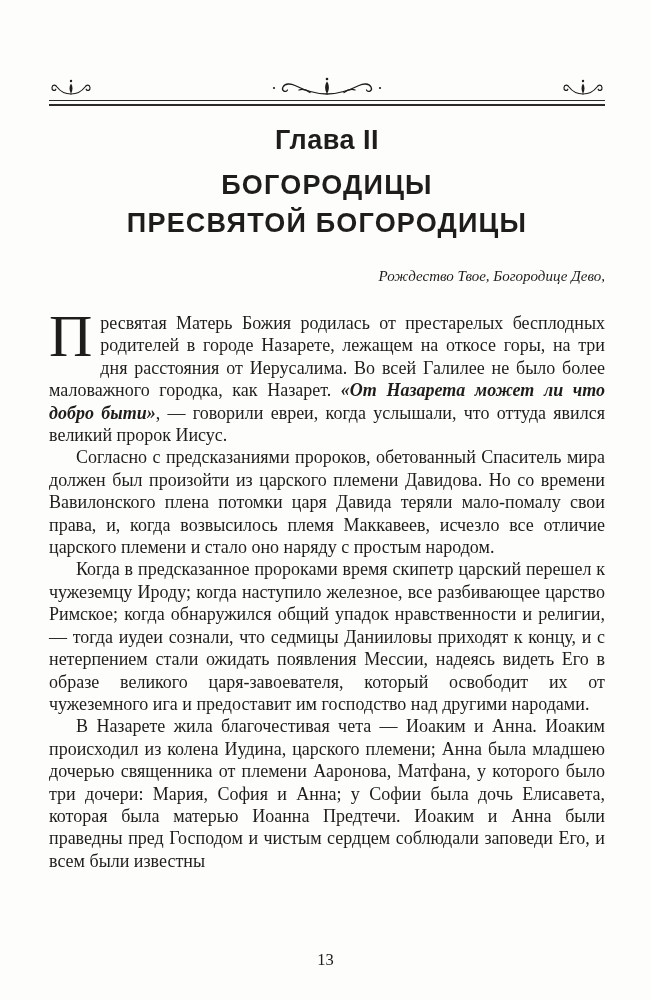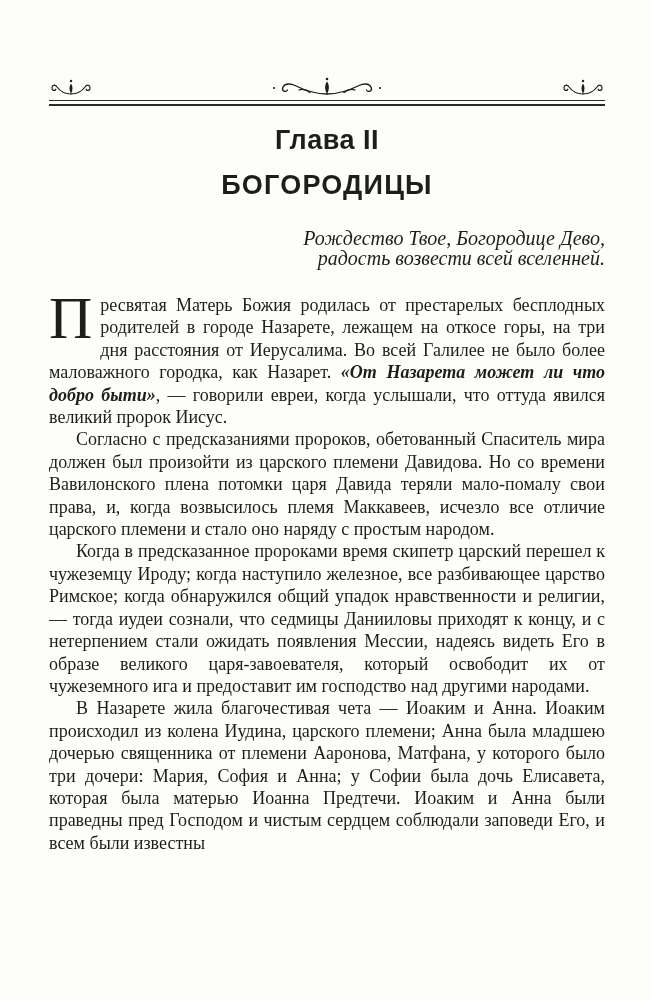--- a/index.html
+++ b/index.html
@@ -38,21 +38,21 @@
     text-align:center;
     font-family:"Liberation Sans", sans-serif;
     font-weight:bold;
     font-size:27px;line-height:38px;
     letter-spacing:1.2px;
   }
   .epigraph{
     margin-top:24px;
     text-align:right;
     font-style:italic;
-    font-size:20px;line-height:20px;
+    font-size:15px;line-height:20px;
   }
   .body-text{
     margin-top:26px;
     font-size:18px;line-height:22.4px;
     text-align:justify;
   }
   .para{margin:0;text-indent:27px;}
   .para.first{text-indent:0;}
   .dropcap{
     float:left;
@@ -112,29 +112,30 @@
         </span>
       </div>
       <div class="rule-thin"></div>
       <div class="rule-thick"></div>
     </div>
 
     <div class="chapter">Глава II</div>
 
     <h1 class="title" style="margin-bottom:0;">
       <div>БОГОРОДИЦЫ</div>
+      <div>ПРЕСВЯТОЙ БОГОРОДИЦЫ</div>
     </h1>
 
     <div class="epigraph">
       <div>Рождество Твое, Богородице Дево,</div>
-      <div>радость возвести всей вселенней.</div>
     </div>
 
     <div class="body-text">
         <p class="para first"><span class="dropcap">П</span><span>ресвятая Матерь Божия родилась от престарелых бесплодных родителей в городе Назарете, лежащем на откосе горы, на три дня расстояния от Иерусалима. Во всей Галилее не было более маловажного городка, как Назарет. </span><span class="seg-bi">«От Назарета может ли что добро быти»</span><span>, — говорили евреи, когда услышали, что оттуда явился великий пророк Иисус.</span></p>
         <p class="para"><span>Согласно с предсказаниями пророков, обетованный Спаситель мира должен был произойти из царского племени Давидова. Но со времени Вавилонского плена потомки царя Давида теряли мало-помалу свои права, и, когда возвысилось племя Маккавеев, исчезло все отличие царского племени и стало оно наряду с простым народом.</span></p>
         <p class="para"><span>Когда в предсказанное пророками время скипетр царский перешел к чужеземцу Ироду; когда наступило железное, все разбивающее царство Римское; когда обнаружился общий упадок нравственности и религии, — тогда иудеи сознали, что седмицы Данииловы приходят к концу, и с нетерпением стали ожидать появления Мессии, надеясь видеть Его в образе великого царя-завоевателя, который освободит их от чужеземного ига и предоставит им господство над другими народами.</span></p>
         <p class="para"><span>В Назарете жила благочестивая чета — Иоаким и Анна. Иоаким происходил из колена Иудина, царского племени; Анна была младшею дочерью священника от племени Ааронова, Матфана, у которого было три дочери: Мария, София и Анна; у Софии была дочь Елисавета, которая была матерью Иоанна Предтечи. Иоаким и Анна были праведны пред Господом и чистым сердцем соблюдали заповеди Его, и всем были известны</span></p>
       </div>
 
   </div>
 
+  <div class="pagenum">13</div>
 </div>
 
 </body></html>

